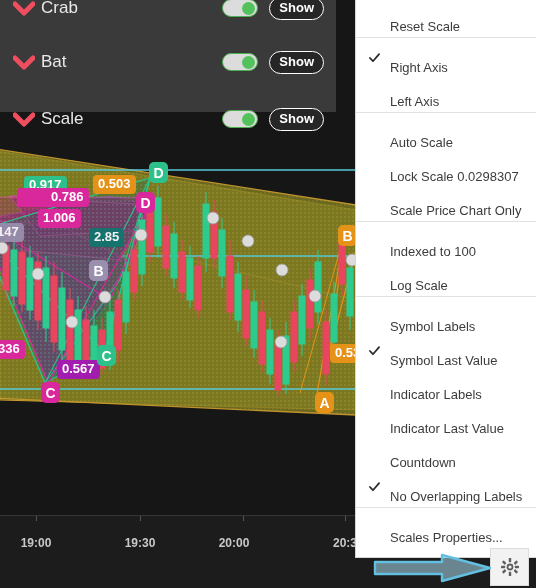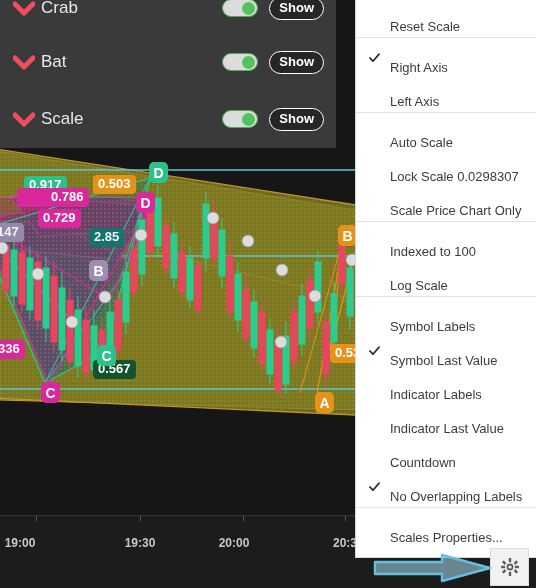--- a/index.html
+++ b/index.html
@@ -50,21 +50,21 @@
     font-family: "Liberation Sans", sans-serif;
     transform: translateX(-50%);
     white-space: nowrap;
   }
   .tick-mark {
     position: absolute; top: 0; width: 1px; height: 5px; background: #555;
   }
 
   
   .panel {
-    position: absolute; left: 0; top: 0; width: 336px; height: 148px;
+    position: absolute; left: 0; top: 0; width: 336px; height: 112px;
     background: #3a3a3a;
     z-index: 5;
   }
   .pat-row {
     position: absolute; left: 0; width: 336px; height: 56px;
     display: flex; align-items: center;
   }
   .chev {
     margin-left: 13px; width: 22px; height: 16px; flex: 0 0 auto;
   }
@@ -300,44 +300,44 @@
         <circle cx="281" cy="342" r="6"></circle>
         <circle cx="315" cy="296" r="6"></circle>
         <circle cx="352" cy="260" r="6"></circle>
       </g>
     </svg>
 
     <div>
       <div class="plabel" style="left:24px;  top:176px; background:#2ec08a;">0.917</div>
       <div class="plabel" style="left:93px;  top:175px; background:#e59318;">0.503</div>
       <div class="plabel" style="left:17px;  top:188px; background:#d9279c;padding-left:34px;">0.786</div>
-      <div class="plabel" style="left:38px;  top:209px; background:#d9279c;">0.729</div>
+      <div class="plabel" style="left:38px;  top:209px; background:#d9279c;">1.006</div>
       <div class="plabel" style="left:-8px;  top:223px; background:#9a8faf; opacity:.92;">147</div>
       <div class="plabel" style="left:89px; top:228px; background:#0f766e; opacity:.92;">2.85</div>
       <div class="plabel" style="left:-7px;  top:340px; background:#d9279c;">336</div>
-      <div class="plabel" style="left:57px;  top:360px; background:#14532d;margin-left:36px;">0.567</div>
+      <div class="plabel" style="left:57px;  top:360px; background:#a21caf;">0.567</div>
       <div class="plabel" style="left:330px; top:344px; background:#e59318;">0.53</div>
     </div>
 
     <div>
       <div class="pt-marker" style="left:149px; top:162px; background:#2ec08a;">D</div>
       <div class="pt-marker" style="left:136px; top:192px; background:#d9279c;">D</div>
       <div class="pt-marker" style="left:89px;  top:260px; background:#9a8faf;">B</div>
       <div class="pt-marker" style="left:338px; top:225px; background:#e59318;">B</div>
       <div class="pt-marker" style="left:97px;  top:345px; background:#2ec08a;">C</div>
       <div class="pt-marker" style="left:41px;  top:382px; background:#d9279c;">C</div>
       <div class="pt-marker" style="left:315px; top:392px; background:#e59318;">A</div>
     </div>
 
     <div class="time-axis">
       <div class="tick-mark" style="left:36px;"></div>
       <div class="tick-mark" style="left:140px;"></div>
       <div class="tick-mark" style="left:243px;"></div>
       <div class="tick-mark" style="left:345px;"></div>
-      <div class="tick-label" style="left:20px;text-align:center;">19:00</div>
+      <div class="tick-label" style="left:36px;text-align:center;">19:00</div>
       <div class="tick-label" style="left:140px;text-align:center;">19:30</div>
       <div class="tick-label" style="left:234px;">20:00</div>
       <div class="tick-label" style="left:345px;">20:3</div>
     </div>
   </div>
 
   <div class="panel">
 
     <div class="pat-row" style="top:-20px;">
       <svg class="chev" viewBox="0 0 22 16">

